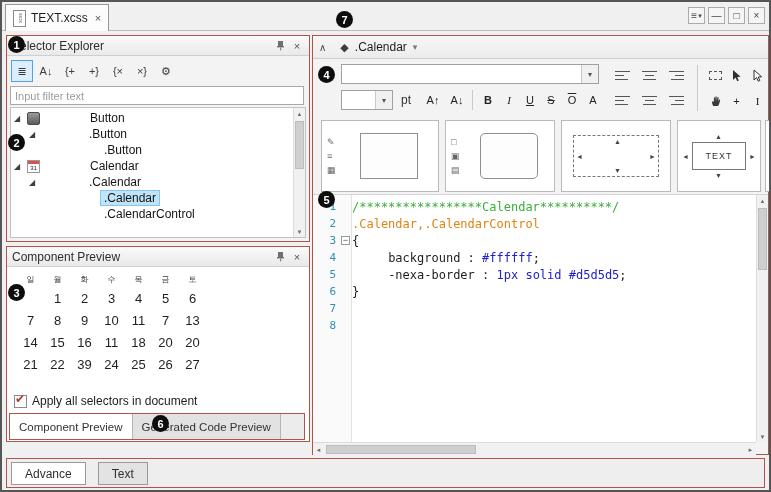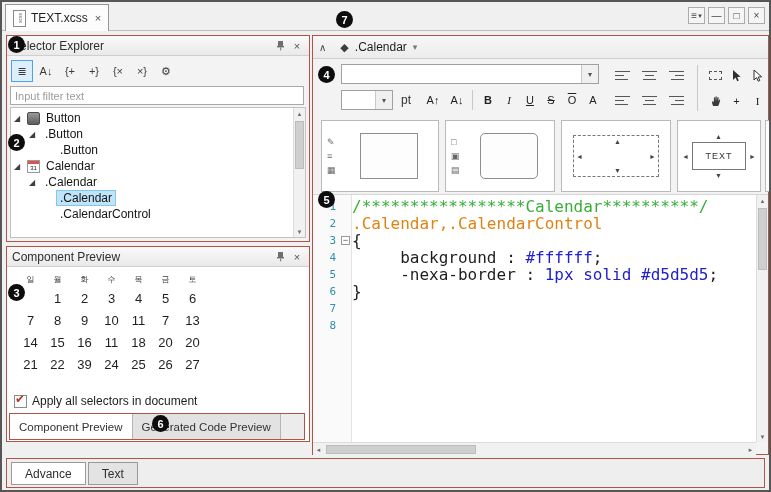--- a/index.html
+++ b/index.html
@@ -28,21 +28,21 @@
   .tbico{width:22px;height:22px;display:flex;align-items:center;justify-content:center;font-size:11px;color:#3c3c3c;border:1px solid transparent;}
   .tbico.active{border:1px solid var(--toolbar_active_border);background:var(--toolbar_active_bg);}
   .se-filter{position:absolute;left:3px;top:50px;width:calc(100% - 8px);height:19px;border:1px solid #a9a9a9;font-size:11px;font-family:"Liberation Sans",sans-serif;padding:0 4px;color:#333;}
   .se-filter::placeholder{color:#9b9b9b;}
   .se-tree{position:absolute;left:3px;right:3px;top:71px;bottom:3px;background:#fff;border:1px solid #c2c2c2;overflow:hidden;}
   .tree-items{position:absolute;left:0;top:2px;right:12px;}
   .titem{height:16px;display:flex;align-items:center;font-size:12px;color:#141414;white-space:nowrap;}
   .tw{width:13px;flex:none;font-size:8px;color:#3f3f3f;}
   .ico-button{width:13px;height:13px;margin-right:3px;flex:none;border:1px solid #4a4a4a;background:linear-gradient(#9a9a9a,#5c5c5c);border-radius:2px;}
   .ico-cal{width:13px;height:13px;margin-right:3px;flex:none;border:1px solid #999;background:#fff;box-shadow:inset 0 3px 0 var(--calendar_icon_red);font-size:6px;line-height:8px;display:flex;align-items:flex-end;justify-content:center;color:#222;}
-  .tlabel{padding:0 3px;}
+  .tlabel{padding:0 3px;margin-left:44px;}
   .titem.sel .tlabel{background:var(--selection_blue);outline:1px solid var(--selection_border);}
 
   
   .vscroll{position:absolute;width:12px;background:#f1f1f1;border-left:1px solid #dcdcdc;}
   .tree-vscroll{right:0;top:0;bottom:0;}
   .sarr{position:absolute;left:0;width:11px;height:11px;font-size:6px;color:#6e6e6e;display:flex;align-items:center;justify-content:center;}
   .sarr.top{top:0;} .sarr.bot{bottom:0;}
   .sthumb{position:absolute;left:1px;width:9px;background:#cfcfcf;border:1px solid #bcbcbc;}
   .tree-vscroll .sthumb{top:13px;height:48px;}
 
@@ -116,36 +116,36 @@
   .ttu{position:absolute;left:22px;top:-10px;} .ttd{position:absolute;left:22px;bottom:-10px;}
 
   
   .code{position:absolute;left:0;right:0;top:158px;height:248px;background:#fff;border-top:1px solid #d5d5d5;}
   .code::before{content:'';position:absolute;left:0;top:0;bottom:0;width:38px;background:#fafafa;border-right:1px solid #e3e3e3;}
   .code-lines{position:absolute;left:0;top:3px;right:12px;}
   .crow{display:flex;height:17px;align-items:center;position:relative;}
   .cnum{width:26px;text-align:right;padding-right:3px;font-family:"DejaVu Sans Mono",monospace;font-size:11px;color:var(--linenum_teal);flex:none;}
   .cfoldcol{width:13px;display:flex;align-items:center;justify-content:center;flex:none;}
   .fold{width:9px;height:9px;border:1px solid #9a9a9a;background:#fff;font-size:9px;line-height:7px;text-align:center;color:#444;}
-  .ctext{white-space:pre;font-family:"DejaVu Sans Mono",monospace;font-size:16px;}
+  .ctext{white-space:pre;font-family:"DejaVu Sans Mono",monospace;font-size:12px;}
   .ctext span{white-space:pre;}
   .seg-comment{color:var(--comment_green);}
   .seg-selector{color:var(--selector_orange);}
   .seg-prop{color:var(--prop_color);}
   .seg-value{color:var(--value_blue);}
   .seg-plain{color:#1c1c1c;}
   .code-vscroll{right:0;top:0;bottom:0;}
   .code-vscroll .sthumb{top:13px;height:62px;}
   .hscroll{position:absolute;left:0;right:12px;top:406px;height:13px;background:#f1f1f1;border-top:1px solid #dcdcdc;}
   .hscroll .sarr{top:1px;}
   .hscroll .sarr.left{left:0;} .hscroll .sarr.right{left:auto;right:0;}
   .hthumb{position:absolute;left:13px;top:2px;height:9px;width:150px;background:#cfcfcf;border:1px solid #bcbcbc;}
 
   
-  .bottom-strip{position:absolute;left:4px;top:456px;width:759px;height:30px;border:1px solid var(--annotation_red);background:#eeeeee;display:flex;align-items:flex-end;gap:2px;padding:4px 4px 2px 4px;}
+  .bottom-strip{position:absolute;left:4px;top:456px;width:759px;height:30px;border:1px solid var(--annotation_red);background:#eeeeee;display:flex;align-items:flex-end;gap:12px;padding:4px 4px 2px 4px;}
   .btab{height:23px;padding:0 13px;display:flex;align-items:center;font-size:12px;color:#2f2f2f;border:1px solid #9a9a9a;background:#e3e3e3;}
   .btab.active{background:#fff;}
 
   
   .badge{position:absolute;width:17px;height:17px;border-radius:50%;background:#0d0d0d;color:#fff;font-size:11px;font-weight:bold;display:flex;align-items:center;justify-content:center;z-index:60;}
   .b1{left:6px;top:34px;} .b2{left:6px;top:132px;} .b3{left:6px;top:282px;}
   .b4{left:316px;top:64px;} .b5{left:316px;top:189px;} .b6{left:150px;top:413px;} .b7{left:334px;top:9px;}
 </style>
 </head>
 <body>

